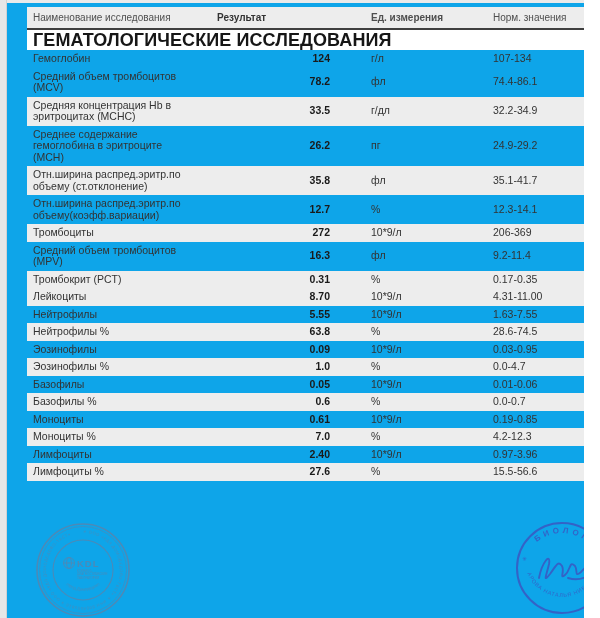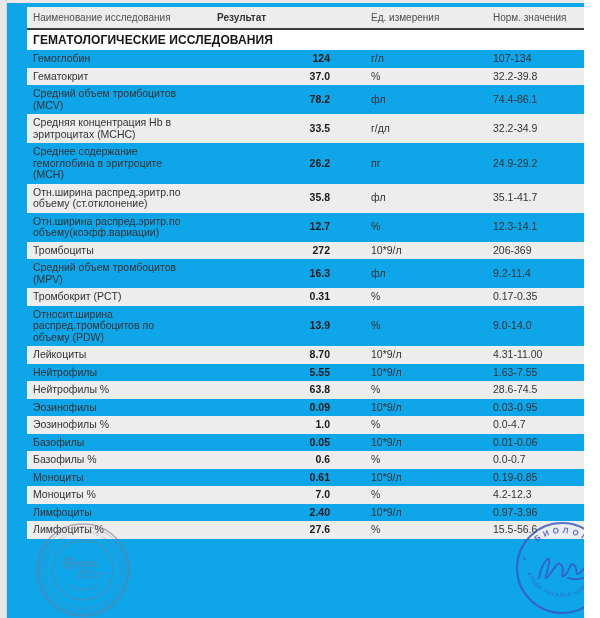--- a/index.html
+++ b/index.html
@@ -32,24 +32,24 @@
   col.c-unit{width:125px;}
   col.c-norm{width:143px;}
   thead th{
     background:var(--stripe);
     font-weight:400;color:var(--muted);text-align:left;
     padding:5px 0 4px 0;border-bottom:2px solid var(--rule);
     font-size:10px;
   }
   thead th.name{padding-left:6px;}
   thead th.result{font-weight:700;color:#333;text-align:left;padding-right:2px;}
-  thead th.unit{padding-left:39px;}
+  thead th.unit{padding-left:39px;font-weight:bold;}
   thead th.norm{padding-left:36px;}
   tr.section td{
-    font-weight:700;font-size:12px;color:#161616;background:#ffffff;
+    font-weight:700;font-size:18px;color:#161616;background:#ffffff;
     padding:5px 0 4px 6px;letter-spacing:.1px;
   }
   tbody td{padding:3px 0;vertical-align:middle;}
   tbody tr.stripe td{background:var(--stripe);}
   td.name{padding-left:6px;padding-right:12px;white-space:pre-line;}
   td.result{text-align:right;padding-right:2px;font-weight:700;color:var(--strong);}
   td.unit{padding-left:39px;}
   td.norm{padding-left:36px;}
   .stamp{position:absolute;pointer-events:none;}
   .stamp-kdl{left:33px;top:520px;opacity:.55;}
@@ -82,26 +82,20 @@
       <tbody>
         <tr class="section">
           <td colspan="4">ГЕМАТОЛОГИЧЕСКИЕ ИССЛЕДОВАНИЯ</td>
         </tr>
           <tr>
             <td class="name">Гемоглобин</td>
             <td class="result">124</td>
             <td class="unit">г/л</td>
             <td class="norm">107-134</td>
           </tr>
-          <tr class="stripe">
-            <td class="name">Гематокрит</td>
-            <td class="result">37.0</td>
-            <td class="unit">%</td>
-            <td class="norm">32.2-39.8</td>
-          </tr>
           <tr>
             <td class="name">Средний объем тромбоцитов
 (MCV)</td>
             <td class="result">78.2</td>
             <td class="unit">фл</td>
             <td class="norm">74.4-86.1</td>
           </tr>
           <tr class="stripe">
             <td class="name">Средняя концентрация Hb в
 эритроцитах (MCHC)</td>
@@ -142,28 +136,20 @@
 (MPV)</td>
             <td class="result">16.3</td>
             <td class="unit">фл</td>
             <td class="norm">9.2-11.4</td>
           </tr>
           <tr class="stripe">
             <td class="name">Тромбокрит (PCT)</td>
             <td class="result">0.31</td>
             <td class="unit">%</td>
             <td class="norm">0.17-0.35</td>
-          </tr>
-          <tr>
-            <td class="name">Относит.ширина
-распред.тромбоцитов по
-объему (PDW)</td>
-            <td class="result">13.9</td>
-            <td class="unit">%</td>
-            <td class="norm">9.0-14.0</td>
           </tr>
           <tr class="stripe">
             <td class="name">Лейкоциты</td>
             <td class="result">8.70</td>
             <td class="unit">10*9/л</td>
             <td class="norm">4.31-11.00</td>
           </tr>
           <tr>
             <td class="name">Нейтрофилы</td>
             <td class="result">5.55</td>

